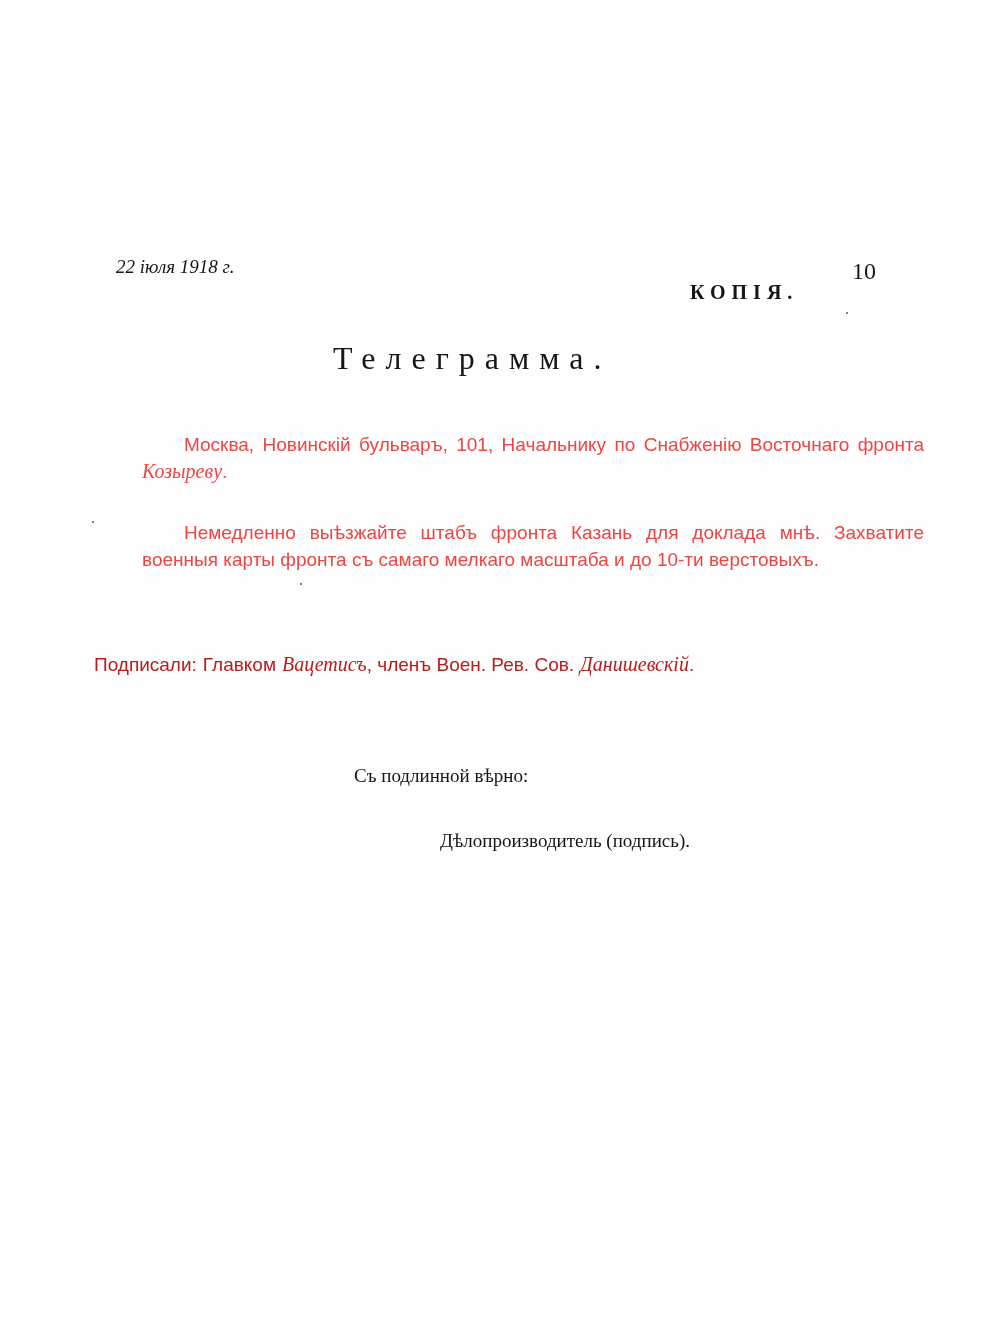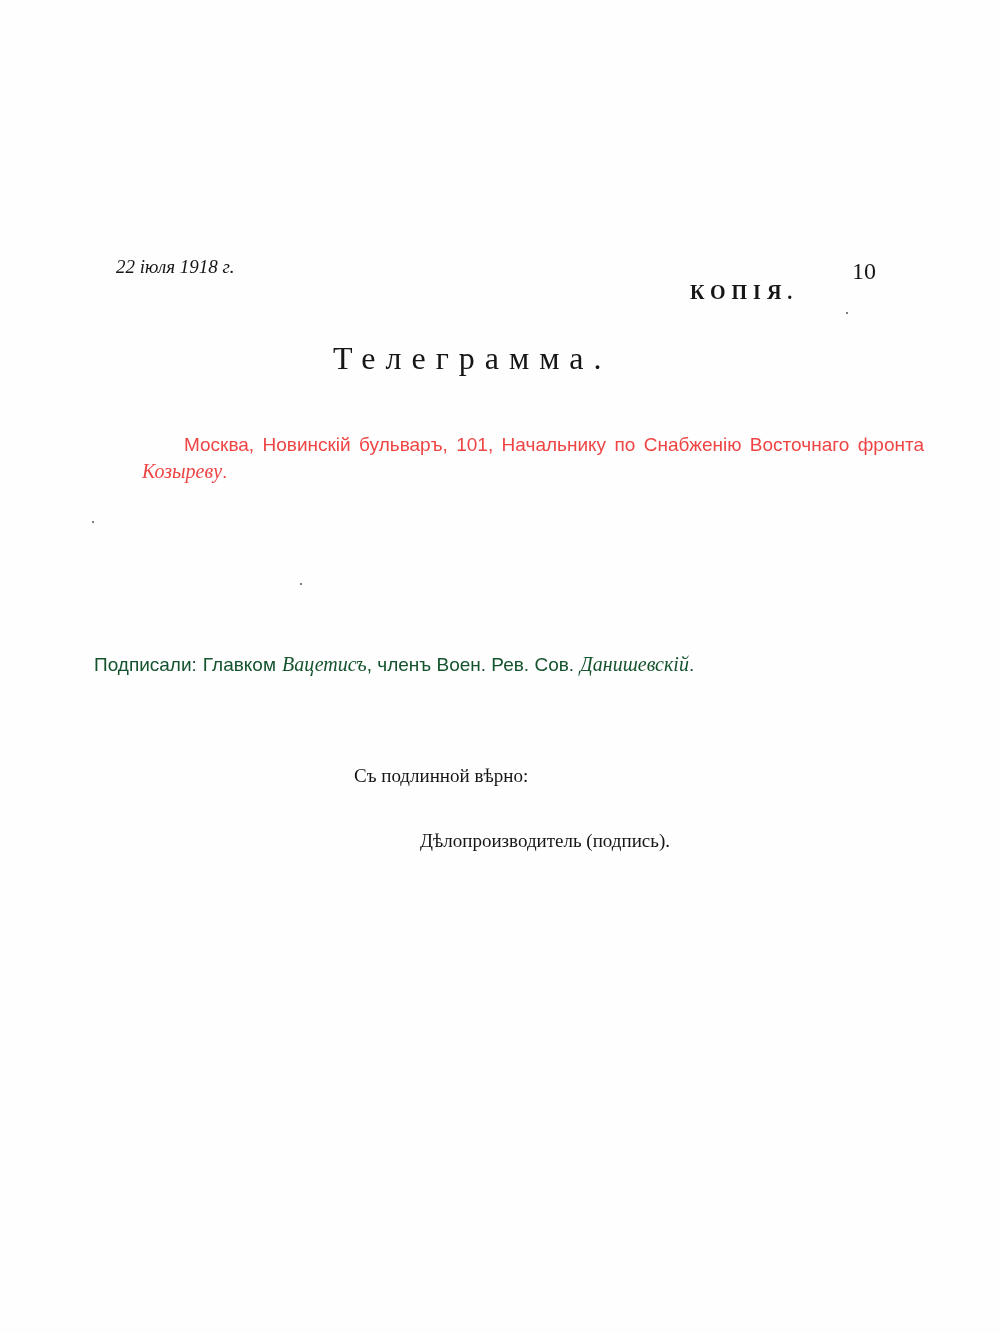--- a/index.html
+++ b/index.html
@@ -60,32 +60,32 @@
       color: #ef4444;
       margin-left: 48px;
     }
     .para .indent { display: inline-block; width: 42px; }
     .p-address { top: 431px; }
     .p-body { top: 519px; }
     .signed {
       left: 94px; top: 653px;
       font-family: "Liberation Sans", sans-serif;
       font-size: 19px;
-      color: #14532d;
+      color: #b91c1c;
     }
     .signed .sp { display: inline-block; width: 6px; }
     .it { font-style: italic; font-family: "Liberation Serif", serif; font-size: 20px; }
     .certify {
       left: 354px; top: 765px;
       font-size: 19px;
       font-family: "Liberation Serif", serif;
       text-align: center;
     }
     .clerk {
-      left: 420px; top: 830px;
+      left: 440px; top: 830px;
       font-size: 19px;
       font-family: "Liberation Serif", serif;
     }
     .speck {
       position: absolute;
       width: 2px; height: 2px;
       background: #555;
       border-radius: 1px;
     }
   </style>
@@ -95,20 +95,21 @@
 <div class="page">
 
   <div class="abs date">22 іюля 1918 г.</div>
   <div class="abs page-num">10</div>
   <div class="abs copy-label">КОПІЯ.</div>
 
   <div class="abs title">Телеграмма.</div>
 
   <div class="para p-address"><span class="indent"></span><span>Москва, Новинскій бульваръ, 101, Начальнику по Снабженію Восточнаго фронта </span><span class="it">Козыреву</span><span>.</span></div>
 
+  <div class="para p-body"><span class="indent"></span><span>Немедленно выѣзжайте штабъ фронта Казань для доклада мнѣ. Захватите военныя карты фронта съ самаго мелкаго масштаба и до 10-ти верстовыхъ.</span></div>
 
   <div class="abs signed"><span>Подписали:</span><span class="sp"></span><span>Главком</span><span class="sp"></span><span class="it">Вацетисъ</span><span>, членъ Воен. Рев. Сов.</span><span class="sp"></span><span class="it">Данишевскій</span><span>.</span></div>
 
   <div class="abs certify">Съ подлинной вѣрно:</div>
   <div class="abs clerk">Дѣлопроизводитель (подпись).</div>
 
   <div class="speck" style="left:92px;top:521px;"></div>
   <div class="speck" style="left:300px;top:583px;"></div>
   <div class="speck" style="left:846px;top:312px;"></div>
 </div>

